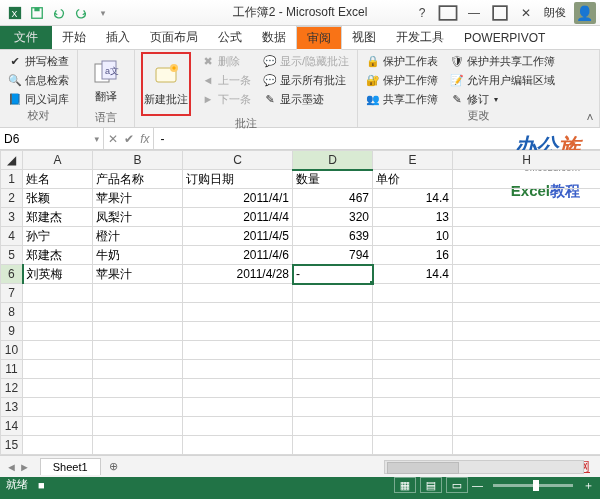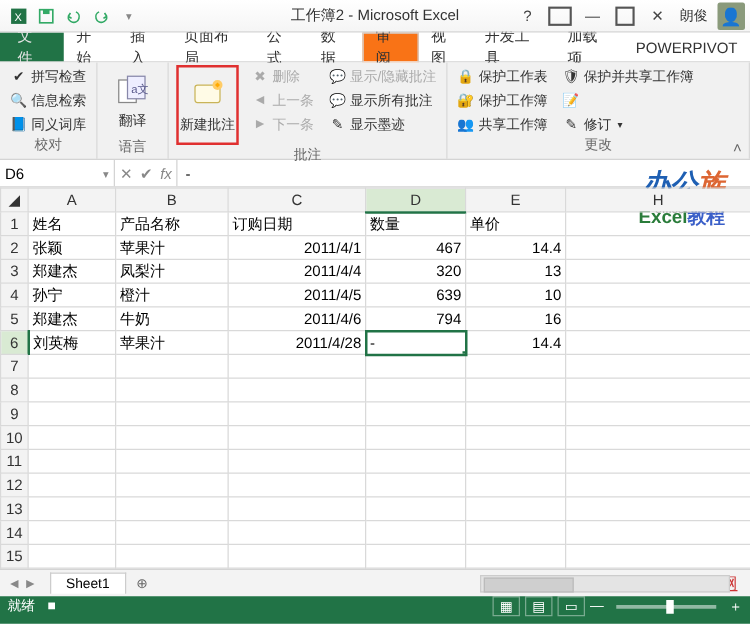--- a/index.html
+++ b/index.html
@@ -29,29 +29,29 @@
 .big-btn { width: 44px; height: 58px; display: flex; flex-direction: column; align-items: center; justify-content: center; gap: 2px; font-size: 11px; color: #333; }
 .big-btn .ico { width: 28px; height: 28px; display: flex; align-items: center; justify-content: center; }
 .small-btn { display: flex; align-items: center; gap: 3px; font-size: 11px; color: #333; height: 18px; padding: 0 2px; white-space: nowrap; }
 .small-btn .sico { width: 14px; height: 14px; display: inline-flex; align-items: center; justify-content: center; }
 .col { display: flex; flex-direction: column; gap: 1px; }
 .highlight-new-comment { border: 2px solid #e03030; padding: 1px; }
 .collapse-btn { position: absolute; right: 2px; bottom: 2px; width: 16px; height: 14px; display:flex;align-items:center;justify-content:center;color:#666;}
 
 
 .formula-row { height: 22px; border-bottom: 1px solid #d4d4d4; display: flex; align-items: stretch; }
-.name-box { width: 92px; border-right: 1px solid #d4d4d4; display: flex; align-items: center; padding: 0 4px; font-size: 12px; position: relative; }
+.name-box { width: 104px; border-right: 1px solid #d4d4d4; display: flex; align-items: center; padding: 0 4px; font-size: 12px; position: relative; }
 .name-box .dd { margin-left: auto; color: #888; font-size: 9px; }
 .fx-btns { display: flex; align-items: center; border-right: 1px solid #d4d4d4; padding: 0 4px; gap: 6px; color: #888; }
 .fx-area { flex: 1; padding: 0 6px; display: flex; align-items: center; font-size: 12px; }
 
 
 .watermark1 { position: absolute; right: 20px; top: 132px; font-size: 22px; font-weight: bold; font-style: italic; }
 .wm-blue { color: #1e5fb3; } .wm-red { color: #d63; } .wm-tag { font-size:10px; color:#888; display:block; text-align:right; font-style:normal; font-weight:normal;}
-.watermark2 { position: absolute; right: 20px; top: 164px; font-size: 15px; font-weight: bold; }
+.watermark2 { position: absolute; right: 20px; top: 182px; font-size: 15px; font-weight: bold; }
 .wm2-a { color: #2a7c3a; } .wm2-b { color: #3a5fc8; }
 
 
 .grid-wrap { position: relative; }
 table.grid { border-collapse: collapse; table-layout: fixed; width: 600px; }
 .grid th, .grid td { border: 1px solid #d9d9d9; height: 19px; font-size: 12px; padding: 0 3px; overflow: hidden; white-space: nowrap; }
 .grid thead th { background: #f3f3f3; font-weight: normal; text-align: center; color: #333; }
 .grid .rowhdr { background: #f3f3f3; text-align: center; width: 22px; color: #333; }
 .grid .col-active-hdr { background: #d9ead3; border-bottom: 2px solid #217346; }
 .grid .row-active-hdr { background: #d9ead3; border-right: 2px solid #217346; }
@@ -130,21 +130,20 @@
 <div class="ribbon-tabs">
   <div class="tab tab-file">文件</div>
   <div class="tab">开始</div>
   <div class="tab">插入</div>
   <div class="tab">页面布局</div>
   <div class="tab">公式</div>
   <div class="tab">数据</div>
   <div class="tab tab-active">审阅</div>
   <div class="tab">视图</div>
   <div class="tab">开发工具</div>
-  <div class="tab">加载项</div>
   <div class="tab">POWERPIVOT</div>
 </div>
 
 <div class="ribbon">
 
   <div class="ribbon-group">
     <div class="rg-body">
       <div class="col">
         <div class="small-btn">
             <span class="sico">✔</span>
@@ -241,20 +240,21 @@
             <span>共享工作簿</span>
           </div>
       </div>
       <div class="col" style="margin-left:4px;">
         <div class="small-btn">
             <span class="sico">🛡</span>
             <span>保护并共享工作簿</span>
           </div>
         <div class="small-btn">
             <span class="sico">📝</span>
+            <span>允许用户编辑区域</span>
           </div>
         <div class="small-btn">
             <span class="sico">✎</span>
             <span>修订</span>
             <span style="font-size:8px;margin-left:2px;">▾</span>
           </div>
       </div>
     </div>
     <div class="ribbon-group-label">更改</div>
   </div>

